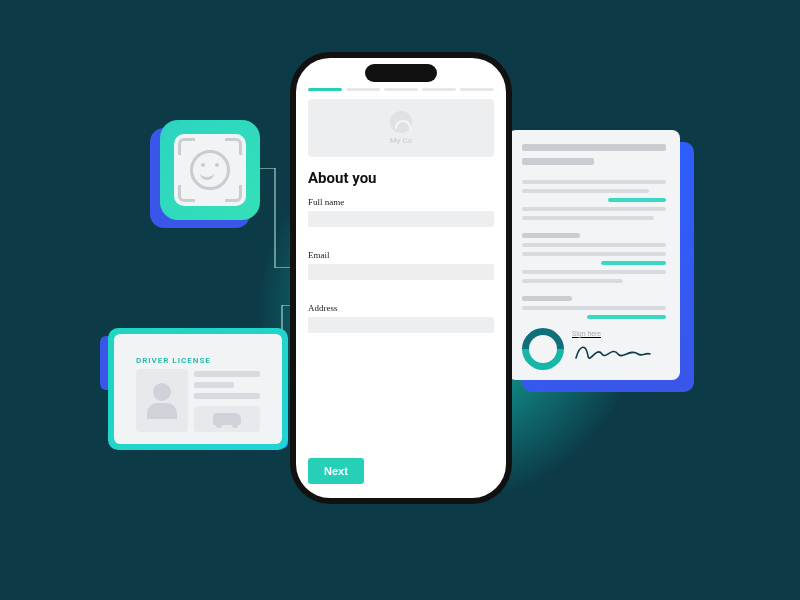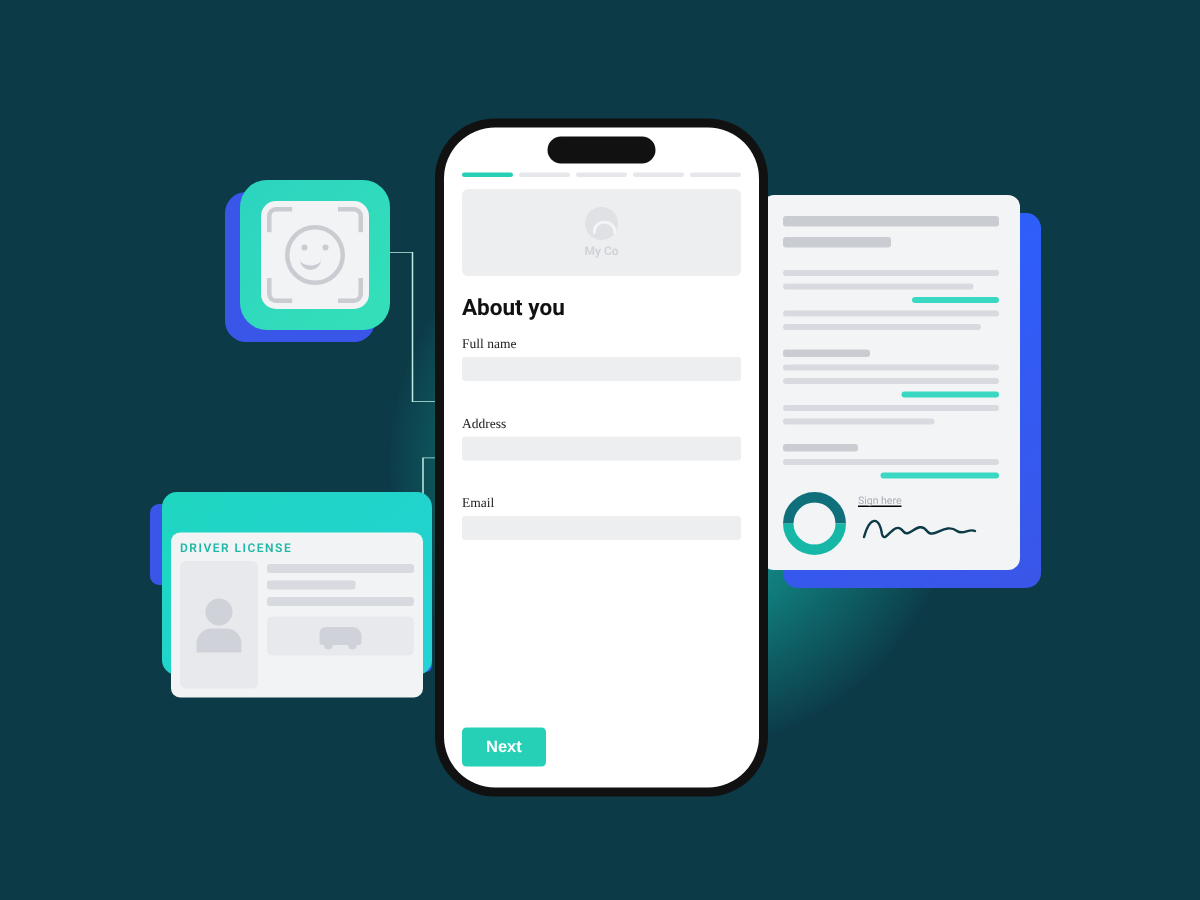--- a/index.html
+++ b/index.html
@@ -18,21 +18,21 @@
   .face{width:34px;height:34px;border:3px solid #c9ccd1;border-radius:50%;position:relative;}
   .eye{position:absolute;width:4px;height:4px;background:#c9ccd1;border-radius:50%;top:10px;}
   .eye.l{left:8px;} .eye.r{right:8px;}
   .smile{position:absolute;width:14px;height:8px;border:3px solid #c9ccd1;border-top:none;border-left:none;border-right:none;border-radius:0 0 12px 12px;left:7px;top:16px;}
 
   
   .dl-wrap{position:absolute;left:108px;top:328px;}
   .dl-accent1{position:absolute;left:-8px;top:8px;width:64px;height:54px;background:#3a56e8;border-radius:6px;}
   .dl-accent2{position:absolute;left:128px;top:94px;width:52px;height:26px;background:#3a56e8;border-radius:4px;}
   .dl-card{position:relative;width:180px;height:122px;border-radius:10px;background:linear-gradient(140deg,#1fd6c0 0%,#22d2d6 100%);padding:6px 6px;box-sizing:border-box;}
-  .dl-panel{width:100%;height:100%;background:#f2f3f5;border-radius:6px;display:flex;flex-direction:column;box-sizing:border-box;padding:6px;margin-top:21px;}
+  .dl-panel{width:100%;height:100%;background:#f2f3f5;border-radius:6px;display:flex;flex-direction:column;box-sizing:border-box;padding:22px;}
   .dl-title{font-size:8px;letter-spacing:1px;color:#1fb8a8;font-weight:600;margin-bottom:4px;}
   .dl-body{flex:1;display:flex;gap:6px;}
   .dl-photo{width:52px;background:#e7e9ec;border-radius:4px;display:flex;flex-direction:column;align-items:center;justify-content:center;}
   .dl-avatar-head{width:18px;height:18px;border-radius:50%;background:#cfd3d9;margin-bottom:2px;}
   .dl-avatar-body{width:30px;height:16px;border-radius:10px 10px 0 0;background:#cfd3d9;}
   .dl-info{flex:1;display:flex;flex-direction:column;gap:5px;padding-top:2px;}
   .dl-line{height:6px;background:#d7dadf;border-radius:2px;}
   .dl-line.s{width:60%;}
   .dl-car{height:26px;background:#e7e9ec;border-radius:4px;display:flex;align-items:center;justify-content:center;margin-top:2px;}
   .car-ico{width:28px;height:12px;background:#cfd3d9;border-radius:4px 6px 2px 2px;position:relative;}
@@ -47,21 +47,21 @@
   .doc-l{height:4px;background:#d8dadf;border-radius:2px;margin-bottom:5px;}
   .doc-l.hl{background:#3ad8c2;}
   .doc-sep{height:8px;}
   .doc-foot{margin-top:auto;display:flex;align-items:center;justify-content:space-between;gap:8px;text-decoration:underline;}
   .doc-stamp{width:28px;height:28px;border-radius:50%;border:7px solid;border-color:#0f6f7a #16b7a7 #16b7a7 #0f6f7a;transform:rotate(45deg);}
   .sign-box{flex:1;}
   .sign-label{font-size:7px;color:#a9adb5;margin-bottom:2px;text-align:left;}
   .sign-path{height:24px;}
 
   
-  .phone{position:absolute;left:290px;top:79px;width:222px;height:452px;border-radius:40px;background:#111;padding:6px;box-sizing:border-box;}
+  .phone{position:absolute;left:290px;top:52px;width:222px;height:452px;border-radius:40px;background:#111;padding:6px;box-sizing:border-box;}
   .phone-inner{width:100%;height:100%;border-radius:34px;background:#fff;overflow:hidden;position:relative;}
   .notch{position:absolute;top:6px;left:50%;transform:translateX(-50%);width:72px;height:18px;background:#111;border-radius:12px;}
   .screen{position:absolute;top:30px;left:12px;right:12px;bottom:14px;display:flex;flex-direction:column;}
   .progress{display:flex;gap:4px;margin-bottom:8px;}
   .progress span{flex:1;height:3px;background:#e5e7ea;border-radius:2px;}
   .progress span.on{background:#27cfb6;}
   .brand{height:58px;background:#edeef0;border-radius:4px;display:flex;flex-direction:column;align-items:center;justify-content:center;margin-bottom:12px;}
   .brand-logo{width:22px;height:22px;border-radius:50%;background:#dfe1e5;margin-bottom:3px;position:relative;}
   .brand-logo::after{content:"";position:absolute;left:5px;top:9px;width:12px;height:7px;border:2px solid #f4f5f7;border-bottom:none;border-radius:8px 8px 0 0;}
   .brand-name{font-size:8px;color:#cfd2d7;font-weight:600;}
@@ -174,27 +174,27 @@
           <div class="brand-logo"></div>
           <div class="brand-name">My Co</div>
         </div>
         <div class="form-title">About you</div>
 
         <div class="field">
           <label>Full name</label>
           <div class="inp"></div>
         </div>
         <div class="field">
+          <label>Email</label>
+          <div class="inp"></div>
+        </div>
+        <div class="field">
           <label>Address</label>
           <div class="inp"></div>
         </div>
-        <div class="field">
-          <label>Email</label>
-          <div class="inp"></div>
-        </div>
 
         <div class="btn-row">
           <button class="next-btn">Next</button>
         </div>
       </div>
     </div>
   </div>
 </div>
 
 </body></html>

